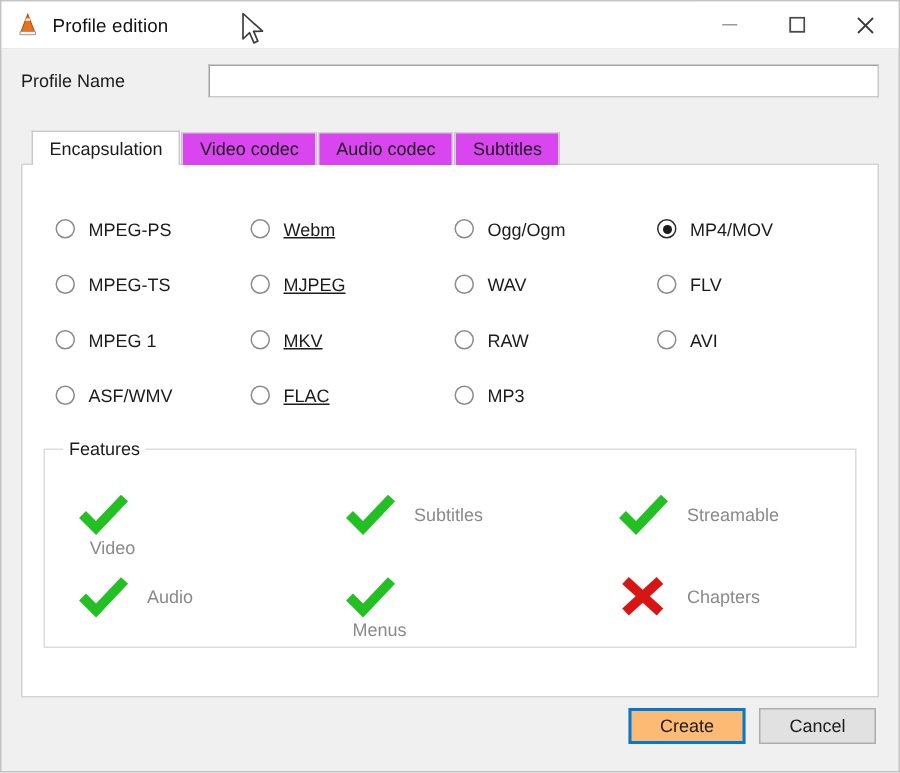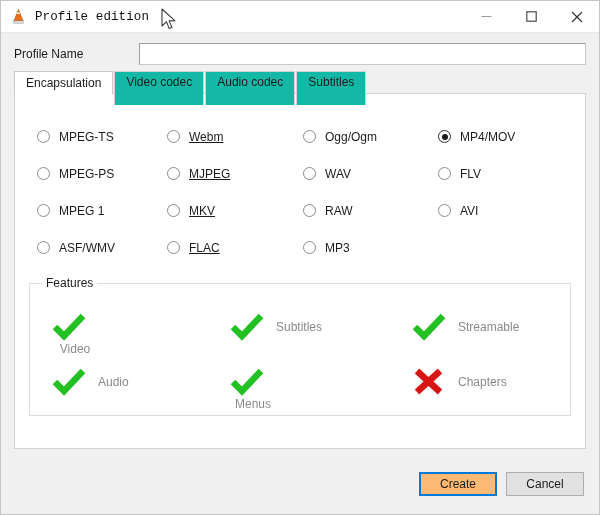--- a/index.html
+++ b/index.html
@@ -26,21 +26,20 @@
   }
 
   
   #titlebar {
     position: relative;
     height: 31px;
     background: #ffffff;
     display: flex;
     align-items: center;
     border-bottom: 1px solid #eaeaea;
-    font-family: Liberation Mono, monospace;
   }
   #app-icon {
     width: 17px;
     height: 17px;
     margin-left: 9px;
     margin-right: 8px;
     flex: 0 0 auto;
     position: relative;
   }
   #title-text {
@@ -100,34 +99,35 @@
     font-family: "Liberation Sans", sans-serif;
     font-size: 12px;
     padding: 0 3px;
     color: #1c1c1c;
     outline: none;
   }
 
   
   #tabstrip {
     display: flex;
-    align-items: flex-start;
-    padding-left: 13px;
+    align-items: flex-end;
+    padding-left: 20px;
     height: 23px;
     position: relative;
     z-index: 3;
     margin-bottom: -1px;
+    margin-top: 16px;
   }
   .tab {
-    height: 34px;
+    height: 22px;
     line-height: 21px;
     padding: 0 11px;
     font-size: 12px;
     color: #1c1c1c;
-    background: #14b8a6;
+    background: #d946ef;
     border: 1px solid #d2d2d2;
     border-bottom: none;
     box-sizing: border-box;
     margin-right: 1px;
     white-space: nowrap;
   }
   .tab.active {
     background: #ffffff;
     border-color: #c9c9c9;
     height: 23px;
@@ -315,25 +315,25 @@
     <div class="tab">Subtitles</div>
   </div>
 
   <div id="tabpanel">
 
     <div id="radio-grid">
 
       <div class="radio-col" style="left:22px;">
         <div class="radio-item">
           <span class="radio-dot"></span>
+          <span class="radio-label">MPEG-PS</span>
+        </div>
+        <div class="radio-item">
+          <span class="radio-dot"></span>
           <span class="radio-label">MPEG-TS</span>
-        </div>
-        <div class="radio-item">
-          <span class="radio-dot"></span>
-          <span class="radio-label">MPEG-PS</span>
         </div>
         <div class="radio-item">
           <span class="radio-dot"></span>
           <span class="radio-label">MPEG 1</span>
         </div>
         <div class="radio-item">
           <span class="radio-dot"></span>
           <span class="radio-label">ASF/WMV</span>
         </div>
       </div>

